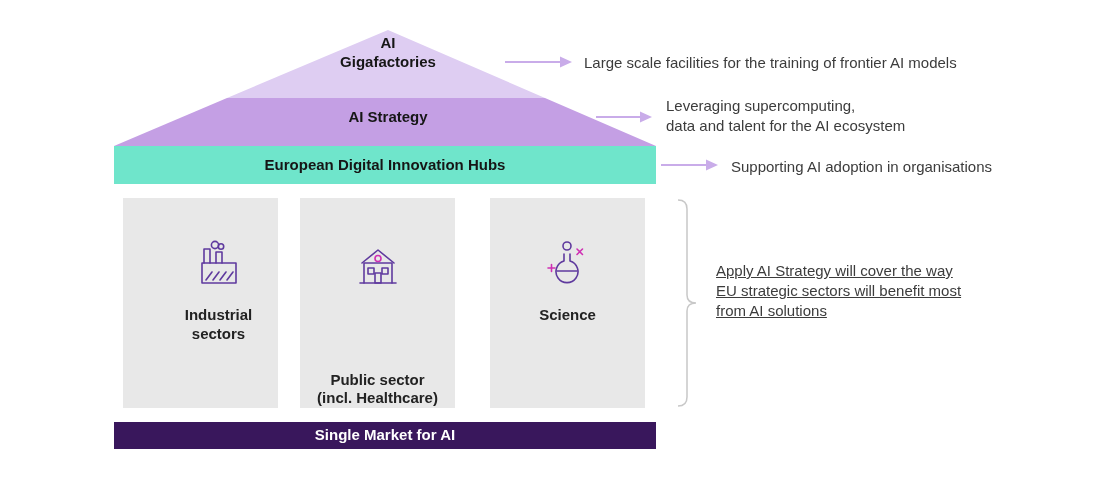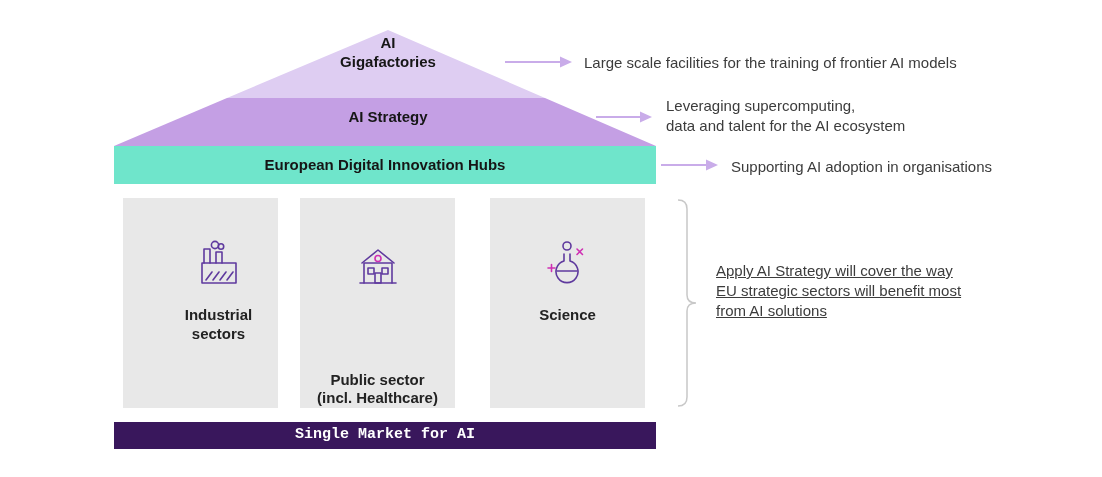--- a/index.html
+++ b/index.html
@@ -61,21 +61,21 @@
     text-align: center;
     white-space: pre-line;
     line-height: 1.25;
   }
   .footer-bar {
     left: 114px; top: 422px;
     width: 542px; height: 27px;
     background: #39175c;
     display: flex; align-items: center; justify-content: center;
   }
-  .footer-bar .level-label { color: #ffffff; font-family: Liberation Mono, monospace; }
+  .footer-bar .level-label { color: #ffffff; }
 </style>
 </head>
 <body>
 
 <div class="canvas">
 
   <svg class="abs shapes-layer" width="1102" height="477" viewBox="0 0 1102 477">
     <polygon points="388,30 545,98 227,98" fill="#decdf2"></polygon>
     <polygon points="227,98 545,98 656,146 114,146" fill="#c49fe4"></polygon>
 

